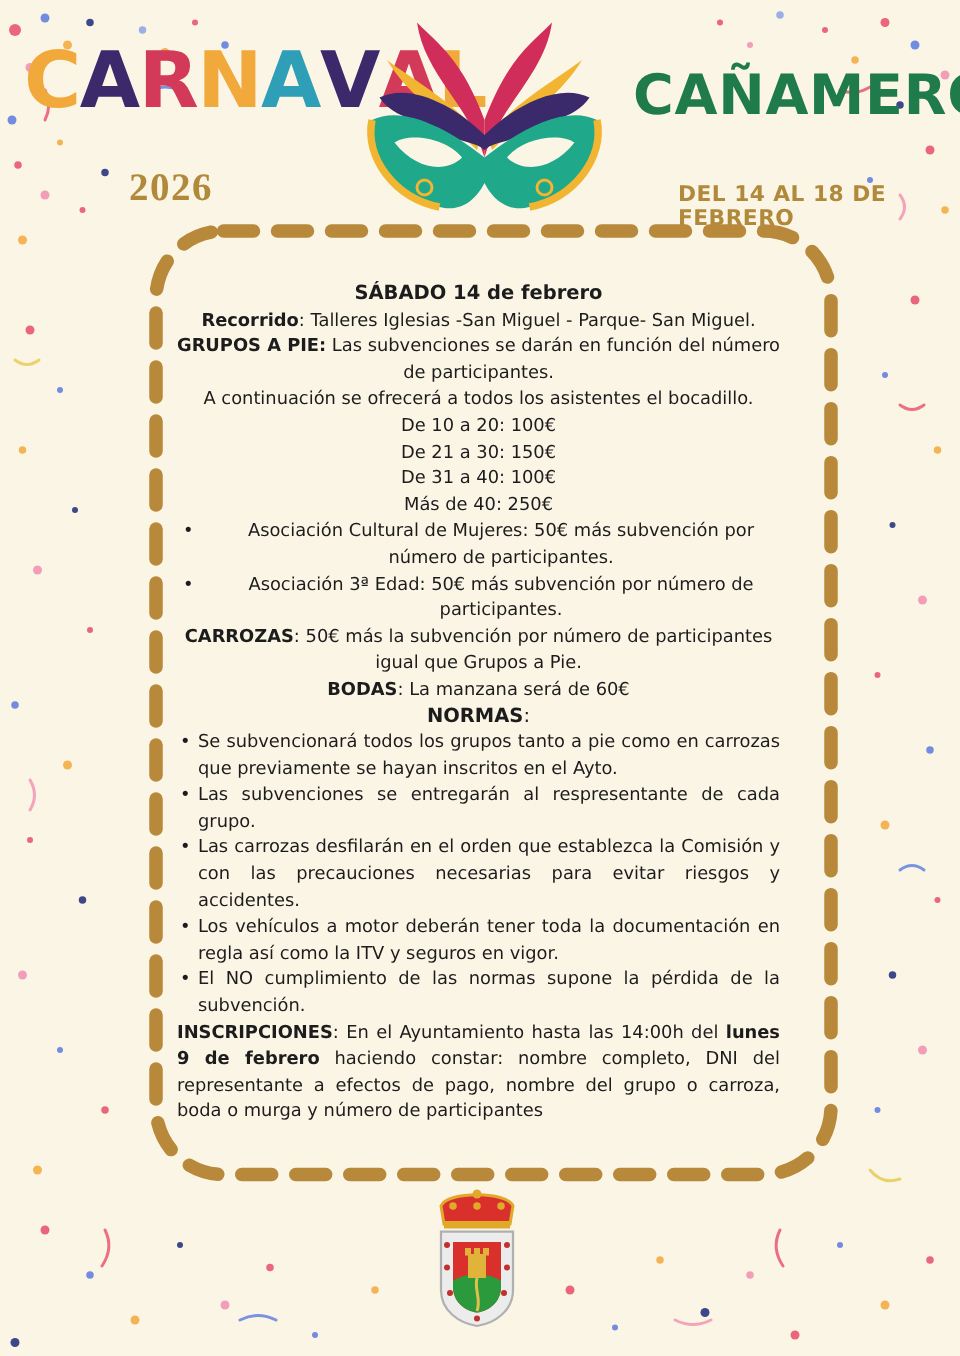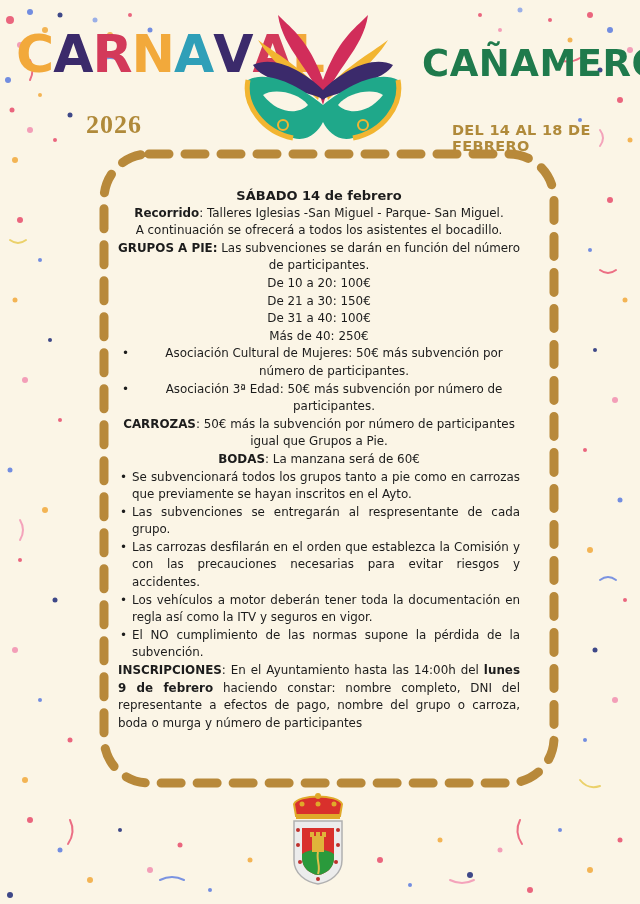--- a/index.html
+++ b/index.html
@@ -171,36 +171,37 @@
 <div class="town">CAÑAMERO</div>
 <div class="dates">DEL 14 AL 18 DE FEBRERO</div>
 
 <svg class="frame" viewBox="0 0 466 645">
   <rect x="8" y="8" width="450" height="629" rx="45" ry="45" fill="none" stroke="#b8893a" stroke-width="9" stroke-linecap="round" stroke-dasharray="20 16"></rect>
 </svg>
 
 <div class="content">
   <div class="h">SÁBADO 14 de febrero</div>
   <div class="c"><b>Recorrido</b><span>: Talleres Iglesias -San Miguel - Parque- San Miguel.</span></div>
+  <div class="c"><b>GRUPOS A PIE:</b><span> Las subvenciones se darán en función del número de participantes.</span></div>
   <div class="c">A continuación se ofrecerá a todos  los asistentes el bocadillo.</div>
-  <div class="c"><b>GRUPOS A PIE:</b><span> Las subvenciones se darán en función del número de participantes.</span></div>
   <div class="c">De 10 a 20: 100€</div>
   <div class="c">De 21 a 30: 150€</div>
   <div class="c">De 31 a 40: 100€</div>
   <div class="c">Más de 40: 250€</div>
   <div class="bul">
       <span class="dot">•</span>
       <span class="txt">Asociación Cultural de Mujeres: 50€ más subvención por número de participantes.</span>
     </div>
   <div class="bul">
       <span class="dot">•</span>
       <span class="txt">Asociación 3ª Edad: 50€ más subvención por número de participantes.</span>
     </div>
   <div class="c"><b>CARROZAS</b><span>: 50€ más la subvención por número de participantes igual que Grupos a Pie.</span></div>
   <div class="c"><b>BODAS</b><span>: La manzana será de 60€</span></div>
+  <div class="h c"><span>NORMAS</span><span style="font-weight:normal">:</span></div>
   <div class="norms">
     <div class="norm">
         <span class="dot">•</span>
         <span class="txt">Se subvencionará todos los grupos tanto a pie como en carrozas que previamente se hayan inscritos en el Ayto.</span>
       </div>
     <div class="norm">
         <span class="dot">•</span>
         <span class="txt">Las subvenciones se entregarán al respresentante de cada grupo.</span>
       </div>
     <div class="norm">

